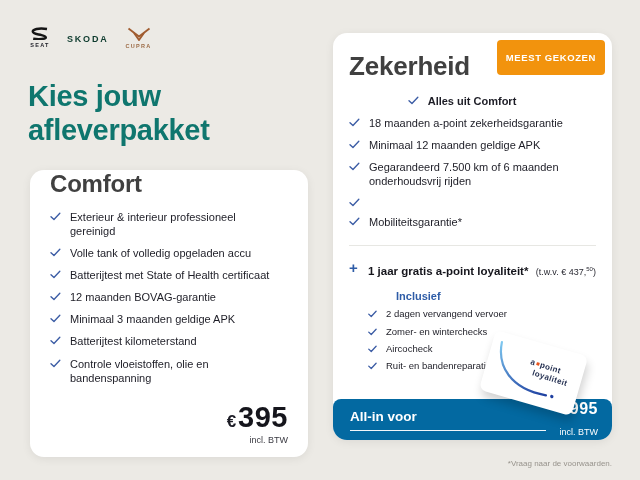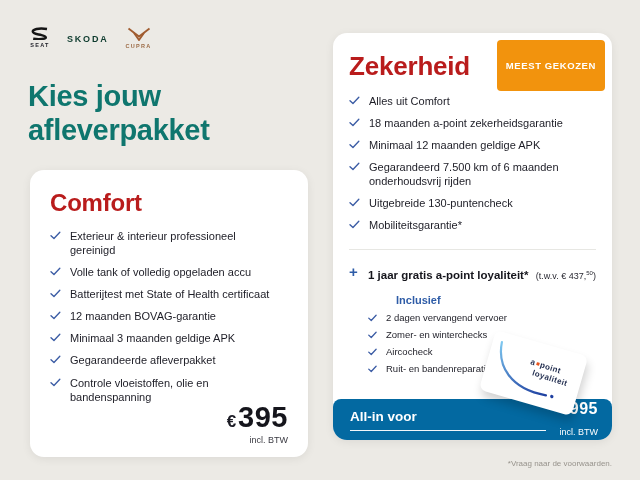--- a/index.html
+++ b/index.html
@@ -25,48 +25,48 @@
     position:absolute; left:28px; top:80px; width:232px;
     font-size:29px; line-height:1.16; font-weight:600;
     letter-spacing:-0.3px; color:#0f766e;
   }
 
   
   .card {
     position:absolute; background:#fff; border-radius:14px;
     box-shadow:0 2px 10px rgba(0,0,0,0.07);
   }
-  .card-comfort { left:30px; top:170px; width:278px; height:287px; padding:19px 20px; }
+  .card-comfort { left:30px; top:170px; width:278px; height:287px; padding:0 20px; }
   .card-zeker   { left:333px; top:33px; width:279px; height:407px; padding:18px 16px 0; }
 
-  .card-title { font-size:24px; font-weight:700; color:#b91c1c; letter-spacing:-0.2px; }
+  .card-title { font-size:24px; font-weight:700; color:#404040; letter-spacing:-0.2px; }
   .zeker-title { font-size:26px; }
 
   .check-list { list-style:none; margin-top:12px; }
   .check-item {
     display:flex; gap:9px; margin-bottom:8px;
     font-size:11px; line-height:1.28; max-width:226px; color:#1D1D26;
   }
   .check-item .txt { max-width:212px; }
   .check-item svg { flex:0 0 auto; margin-top:2px; }
-  .check-item.bold { font-weight:400; }
+  .check-item.bold { font-weight:700;justify-content:center; }
 
   
   .price-block { position:absolute; right:20px; bottom:12px; text-align:right; }
   .price-line { display:flex; align-items:baseline; justify-content:flex-end; gap:2px; }
   .price-euro { font-size:17px; font-weight:600; }
   .price-num  { font-size:29px; font-weight:700; letter-spacing:0.5px; color:#15151C; }
   .price-note { font-size:9px; color:#3A3A42; margin-top:1px; }
 
   
   .badge {
     position:absolute; top:7px; right:7px;
     background:#F2930D; color:#fff;
     font-size:9.5px; font-weight:700; letter-spacing:0.6px;
-    padding:20px 9px; border-radius:4px;
+    padding:12px 9px; border-radius:4px;
   }
 
   .divider { border:none; border-top:1px solid #E7E7E3; margin:16px 0 0; }
 
   
   .bonus-row { display:flex; gap:9px; margin-top:15px; align-items:flex-start; }
   .plus-sign { color:#2E5CA7; font-size:15px; font-weight:700; line-height:1; margin-top:-1px; width:10px; }
   .bonus-title { font-size:11.5px; font-weight:700; color:#15151C; }
   .bonus-value { font-size:9px; font-weight:400; color:#2A2A33; margin-left:3px; }
   .bonus-value sup { font-size:6px; }
@@ -165,21 +165,21 @@
       <li class="check-item">
         <svg width="11" height="9" viewBox="0 0 12 10">
             <path d="M1 5.2 L4.3 8.3 L10.8 1.4" fill="none" stroke="#3A5BA4" stroke-width="1.5" stroke-linecap="round" stroke-linejoin="round"></path>
           </svg>
         <span class="txt">Minimaal 3 maanden geldige APK</span>
         </li>
       <li class="check-item">
         <svg width="11" height="9" viewBox="0 0 12 10">
             <path d="M1 5.2 L4.3 8.3 L10.8 1.4" fill="none" stroke="#3A5BA4" stroke-width="1.5" stroke-linecap="round" stroke-linejoin="round"></path>
           </svg>
-        <span class="txt">Gegarandeerde afleverpakket</span>
+        <span class="txt">Batterijtest kilometerstand</span>
         </li>
       <li class="check-item">
         <svg width="11" height="9" viewBox="0 0 12 10">
             <path d="M1 5.2 L4.3 8.3 L10.8 1.4" fill="none" stroke="#3A5BA4" stroke-width="1.5" stroke-linecap="round" stroke-linejoin="round"></path>
           </svg>
         <span class="txt">Controle vloeistoffen, olie en bandenspanning</span>
         </li>
     </ul>
     <div class="price-block">
       <div class="price-line">
@@ -215,21 +215,20 @@
       <li class="check-item">
         <svg width="11" height="9" viewBox="0 0 12 10">
             <path d="M1 5.2 L4.3 8.3 L10.8 1.4" fill="none" stroke="#3A5BA4" stroke-width="1.5" stroke-linecap="round" stroke-linejoin="round"></path>
           </svg>
         <span class="txt">Gegarandeerd 7.500 km of 6 maanden onderhoudsvrij rijden</span>
         </li>
       <li class="check-item">
         <svg width="11" height="9" viewBox="0 0 12 10">
             <path d="M1 5.2 L4.3 8.3 L10.8 1.4" fill="none" stroke="#3A5BA4" stroke-width="1.5" stroke-linecap="round" stroke-linejoin="round"></path>
           </svg>
-        <span class="txt">Uitgebreide 130-puntencheck</span>
         </li>
       <li class="check-item">
         <svg width="11" height="9" viewBox="0 0 12 10">
             <path d="M1 5.2 L4.3 8.3 L10.8 1.4" fill="none" stroke="#3A5BA4" stroke-width="1.5" stroke-linecap="round" stroke-linejoin="round"></path>
           </svg>
         <span class="txt">Mobiliteitsgarantie*</span>
         </li>
     </ul>
 
     <hr class="divider">

